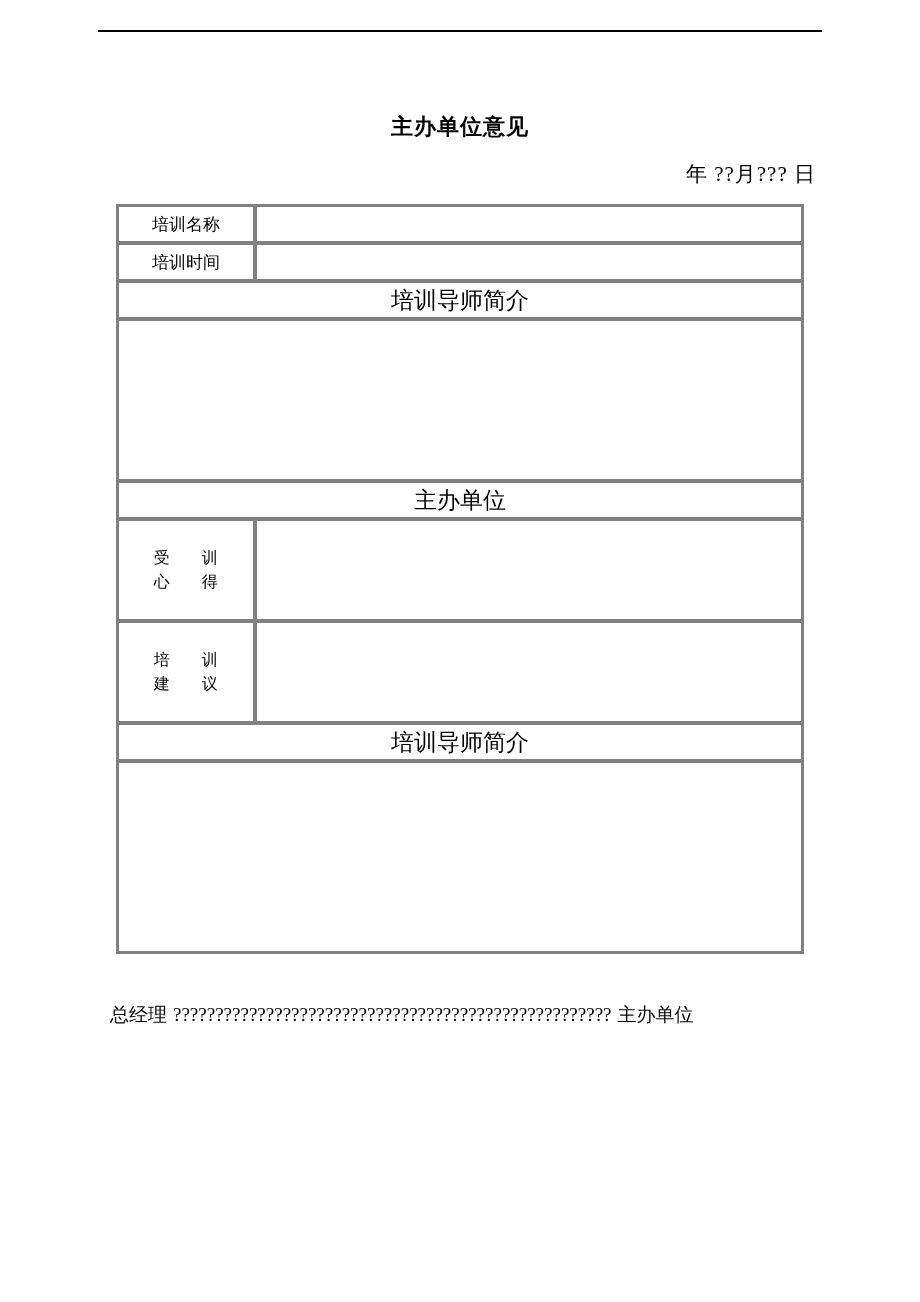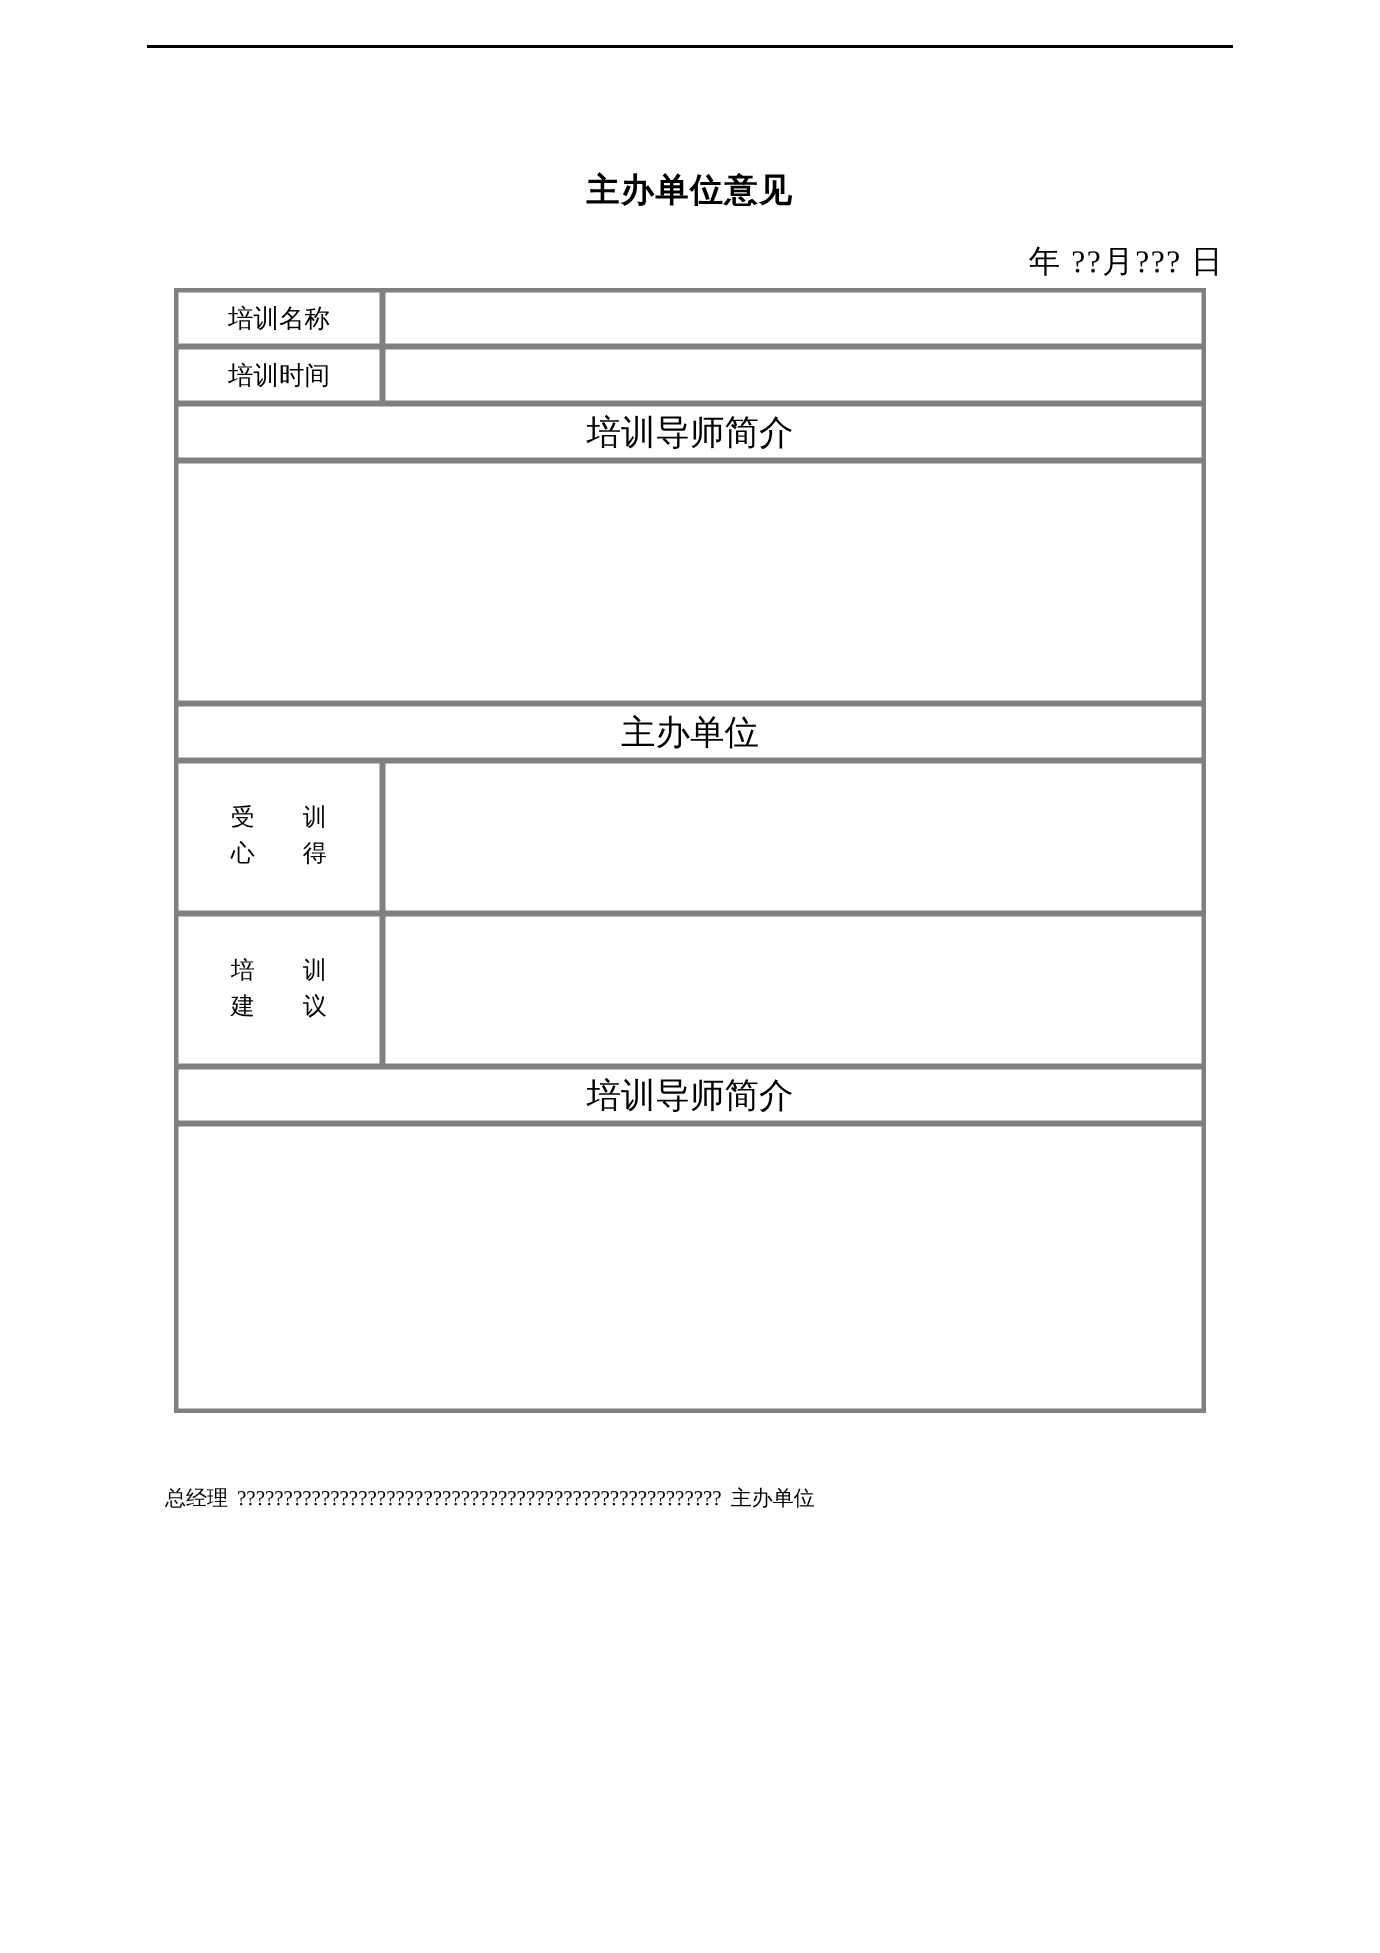--- a/index.html
+++ b/index.html
@@ -30,21 +30,21 @@
       text-align: right;
       padding-right: 14px;
       font-size: 21px;
       margin-bottom: 4px;
       letter-spacing: 1px;
     }
     table.form {
       border-collapse: separate;
       border-spacing: 2px;
       width: 688px;
-      margin: 4px auto;
+      margin: 16px auto;
       background: #808080;
     }
     table.form td {
       background: #fff;
       border: 1px solid #808080;
       vertical-align: middle;
       padding: 0;
     }
     .label-cell {
       width: 136px;
@@ -71,21 +71,21 @@
     .vlabel-inner {
       display: inline-block;
       font-size: 16px;
       line-height: 1.5;
       letter-spacing: 0.5px;
     }
     .vrow { display: flex; justify-content: center; }
     .vrow span { display: inline-block; width: 48px; text-align: center; }
     .footer-line {
       margin: 48px 20px 12px 20px;
-      font-size: 14px;
+      font-size: 19px;
       white-space: nowrap;
       overflow: hidden;
     }
     .footer-gap { display: inline-block; width: 6px; }
   </style>
 </head>
 <body>
 
 <div class="page">
   <div class="top-rule"></div>

